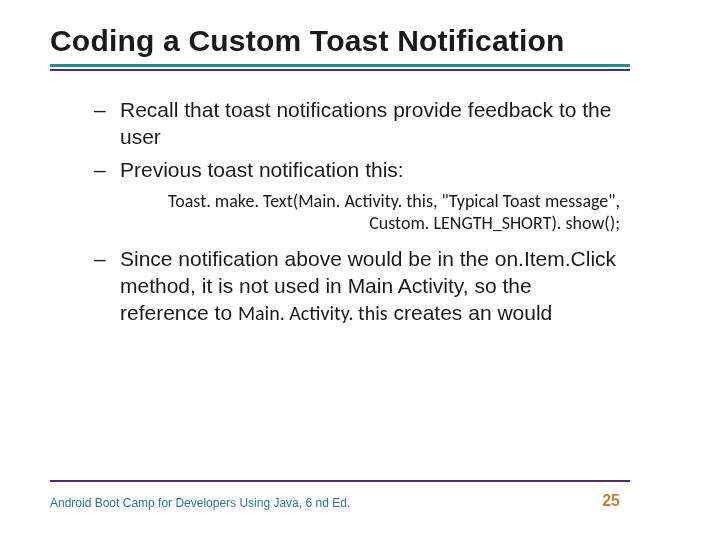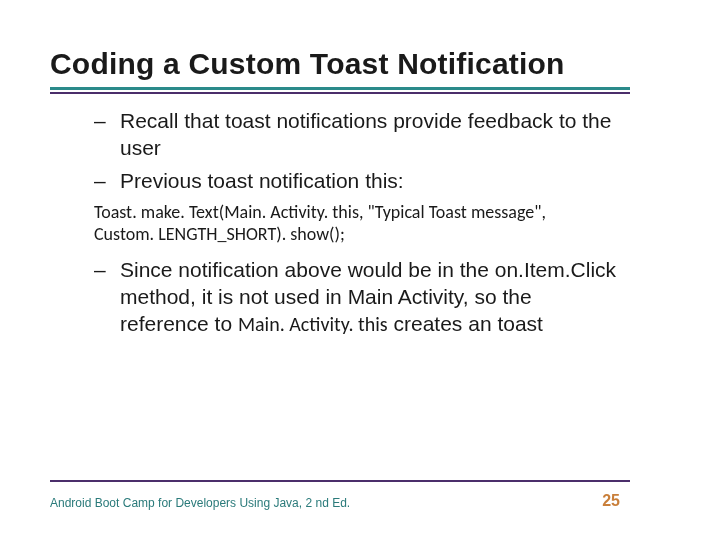--- a/index.html
+++ b/index.html
@@ -1,26 +1,26 @@
 <!DOCTYPE html>
 <html><head>
 <meta charset="utf-8">
 <style>
   * { margin: 0; padding: 0; box-sizing: border-box; }
   html, body { width: 720px; height: 540px; background: #fff; font-family: Arial, Helvetica, sans-serif; color: #1a1a1a; }
-  .slide { width: 680px; height: 540px; position: relative; padding: 47px 50px 0 50px; }
+  .slide { width: 680px; height: 540px; position: relative; padding: 24px 50px 0 50px; }
   .title-wrap { margin-bottom: 4px; }
   .title { font-size: 30px; font-weight: 700; letter-spacing: 0.2px; }
   .rules { margin-top: 6px; }
   .rule-teal { height: 3px; background: #2a8a8a; }
   .rule-purple { height: 2px; background: #4b2e6b; margin-top: 2px; }
-  .content { margin-top: 14px; padding-left: 44px; padding-right: 10px; }
+  .content { margin-top: 26px; padding-left: 44px; padding-right: 10px; }
   .bullet { position: relative; padding-left: 26px; font-size: 21px; line-height: 1.28; margin-bottom: 6px; }
   .bullet::before { content: "–"; position: absolute; left: 0; top: 0; font-size: 21px; }
-  .code { font-family: Calibri, Arial, sans-serif; font-size: 18px; line-height: 1.25; margin: 4px 0 10px 0; }
+  .code { font-family: Calibri, Arial, sans-serif; font-size: 18px; line-height: 1.25; margin: 4px 0 10px 0; text-align: right; }
   .mixed { font-size: 21px; line-height: 1.3; }
   .mixed .mono { font-family: Calibri, Arial, sans-serif; font-size: 20px; text-align: right; }
   .footer-line { position: absolute; left: 50px; right: 50px; bottom: 58px; height: 2px; background: #4b2e6b; }
   .footer-text { position: absolute; left: 50px; bottom: 30px; font-size: 12px; color: #2a7a7a; }
   .page-num { position: absolute; right: 60px; bottom: 30px; font-size: 16px; color: #c97f3a; font-weight: bold; }
 </style>
 </head>
 <body>
 
 <div class="slide">
@@ -36,21 +36,21 @@
   <div class="content">
     <div class="bullet">Recall that toast notifications provide feedback to the user</div>
     <div class="bullet">Previous toast notification this:</div>
 
     <div class="code">
       <div>Toast. make. Text(Main. Activity. this, "Typical Toast message",</div>
       <div>Custom. LENGTH_SHORT). show();</div>
     </div>
 
     <div class="bullet mixed">
-      <span>Since notification above would be in the on.Item.Click method, it is not used in Main Activity, so the reference to </span><span class="mono">Main. Activity. this</span><span> creates an toast</span>
+      <span>Since notification above would be in the on.Item.Click method, it is not used in Main Activity, so the reference to </span><span class="mono">Main. Activity. this</span><span> creates an would</span>
     </div>
   </div>
 
   <div class="footer-line"></div>
-  <div class="footer-text">Android Boot Camp for Developers Using Java, 2 nd Ed.</div>
+  <div class="footer-text">Android Boot Camp for Developers Using Java, 6 nd Ed.</div>
   <div class="page-num">25</div>
 
 </div>
 
 </body></html>

